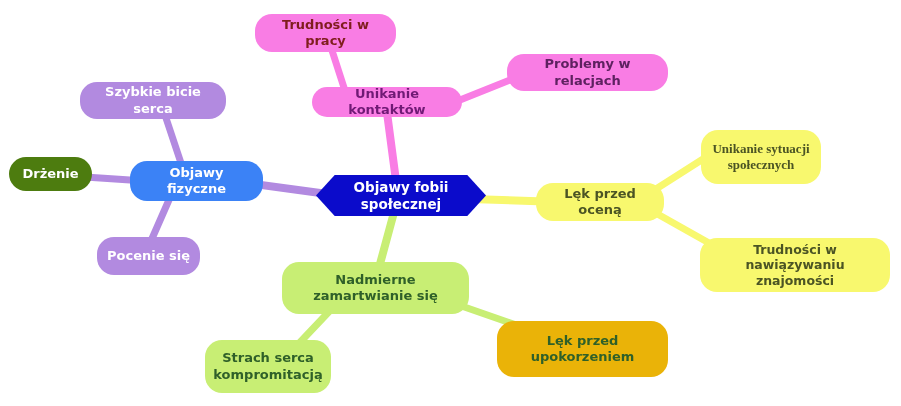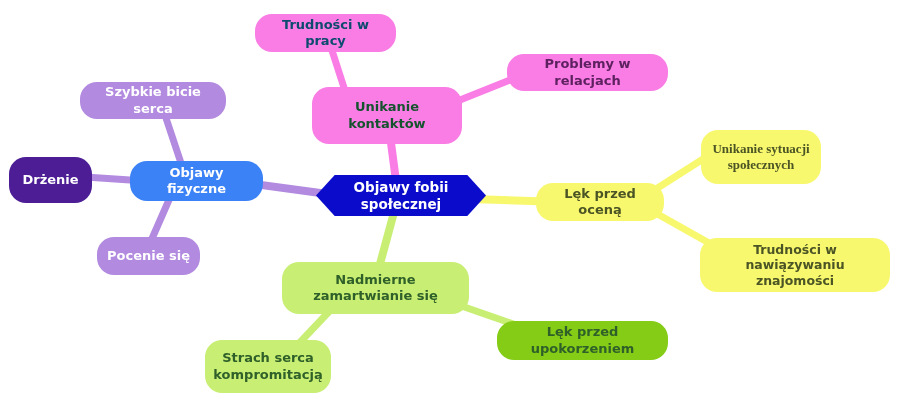--- a/index.html
+++ b/index.html
@@ -43,34 +43,34 @@
 
     <line x1="470" y1="199" x2="560" y2="202" stroke-width="8" stroke="#f8f86e"></line>
     <line x1="645" y1="196" x2="725" y2="145" stroke-width="7" stroke="#f8f86e"></line>
     <line x1="645" y1="207" x2="725" y2="252" stroke-width="7" stroke="#f8f86e"></line>
 
     <line x1="396" y1="205" x2="377" y2="275" stroke-width="8" stroke="#c8ee74"></line>
     <line x1="340" y1="300" x2="288" y2="355" stroke-width="7" stroke="#c8ee74"></line>
     <line x1="450" y1="302" x2="545" y2="335" stroke-width="7" stroke="#c8ee74"></line>
   </svg>
 
-  <div class="node" style="left: 255px; top: 14px; width: 141px; height: 38px; background-color: rgb(249, 125, 228); color: #0c4a6e;">
+  <div class="node" style="left: 255px; top: 14px; width: 141px; height: 38px; background-color: rgb(249, 125, 228); color: #7f1d1d;">
     <span>Trudności w pracy</span>
   </div>
   <div class="node" style="left: 507px; top: 54px; width: 161px; height: 37px; background-color: rgb(249, 125, 228); color: rgb(94, 33, 96);">
     <span>Problemy w relacjach</span>
   </div>
-  <div class="node" style="left: 312px; top: 87px; width: 150px; height: 57px; background-color: rgb(249, 125, 228); color: #14532d;">
+  <div class="node" style="left: 312px; top: 87px; width: 150px; height: 30px; background-color: rgb(249, 125, 228); color: #701a75;">
     <span>Unikanie kontaktów</span>
   </div>
 
   <div class="node" style="left: 80px; top: 82px; width: 146px; height: 37px; background-color: rgb(178, 138, 224); color: rgb(255, 255, 255);">
     <span>Szybkie bicie serca</span>
   </div>
-  <div class="node" style="left: 9px; top: 157px; width: 83px; height: 46px; background-color: #4c1d95; color: rgb(255, 255, 255);">
+  <div class="node" style="left: 9px; top: 157px; width: 83px; height: 34px; background-color: #4d7c0f; color: rgb(255, 255, 255);">
     <span>Drżenie</span>
   </div>
   <div class="node" style="left: 130px; top: 161px; width: 133px; height: 40px; background-color: #3b82f6; color: rgb(255, 255, 255);">
     <span>Objawy fizyczne</span>
   </div>
   <div class="node" style="left: 97px; top: 237px; width: 103px; height: 38px; background-color: rgb(178, 138, 224); color: rgb(255, 255, 255);">
     <span>Pocenie się</span>
   </div>
 
   <div class="node" style="left: 536px; top: 183px; width: 128px; height: 38px; background-color: rgb(248, 248, 110); color: rgb(75, 84, 36);">
@@ -86,17 +86,17 @@
   <div class="node small" style="left: 700px; top: 238px; width: 190px; height: 54px; background-color: rgb(248, 248, 110); color: rgb(75, 84, 36);">
     <span>Trudności w nawiązywaniu znajomości</span>
   </div>
 
   <div class="node" style="left: 282px; top: 262px; width: 187px; height: 52px; background-color: rgb(200, 238, 116); color: rgb(47, 96, 41);">
     <span>Nadmierne zamartwianie się</span>
   </div>
   <div class="node" style="left: 205px; top: 340px; width: 126px; height: 53px; background-color: rgb(200, 238, 116); color: rgb(47, 96, 41);">
     <span>Strach serca kompromitacją</span>
   </div>
-  <div class="node" style="left: 497px; top: 321px; width: 171px; height: 39px; background-color: #84cc16; color: rgb(47, 96, 41);">
+  <div class="node" style="left: 497px; top: 321px; width: 171px; height: 56px; background-color: #eab308; color: rgb(47, 96, 41);">
     <span>Lęk przed upokorzeniem</span>
   </div>
 
 </div>
 
 </body></html>

